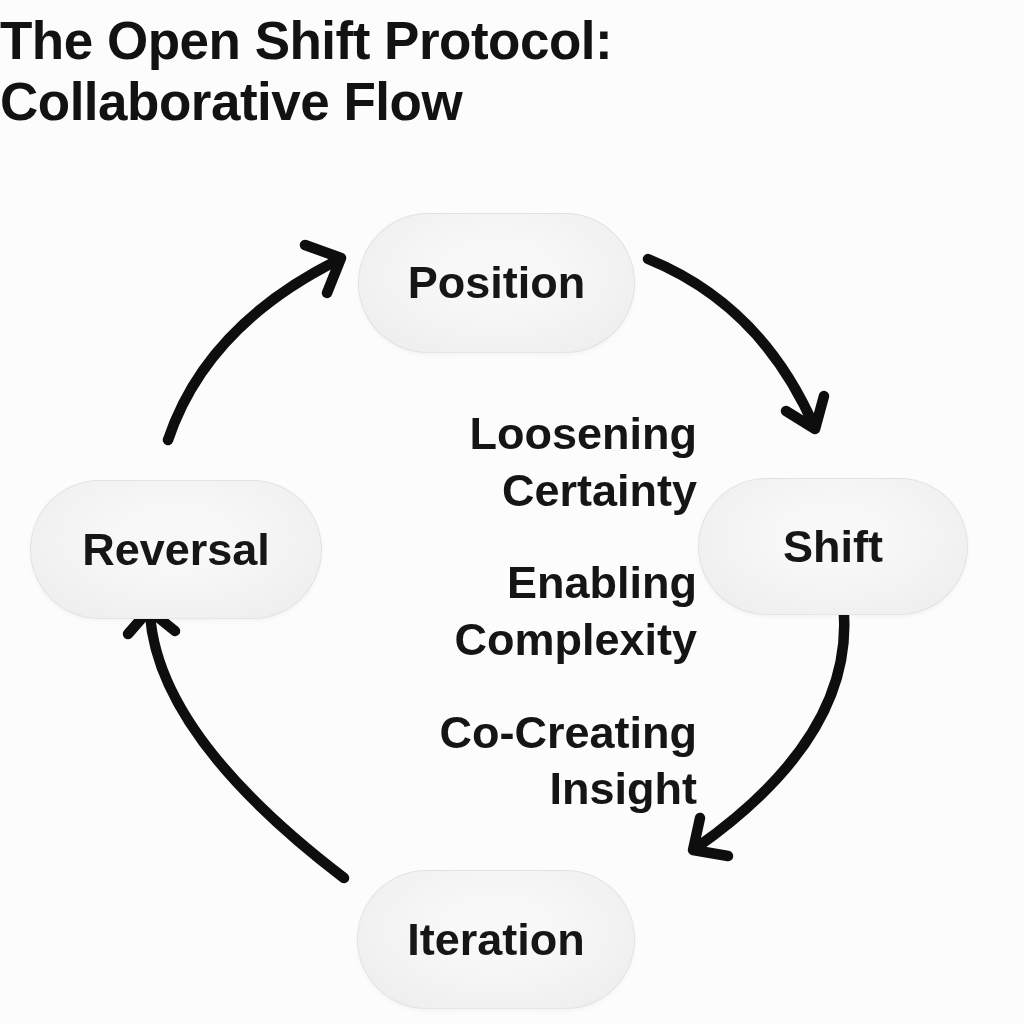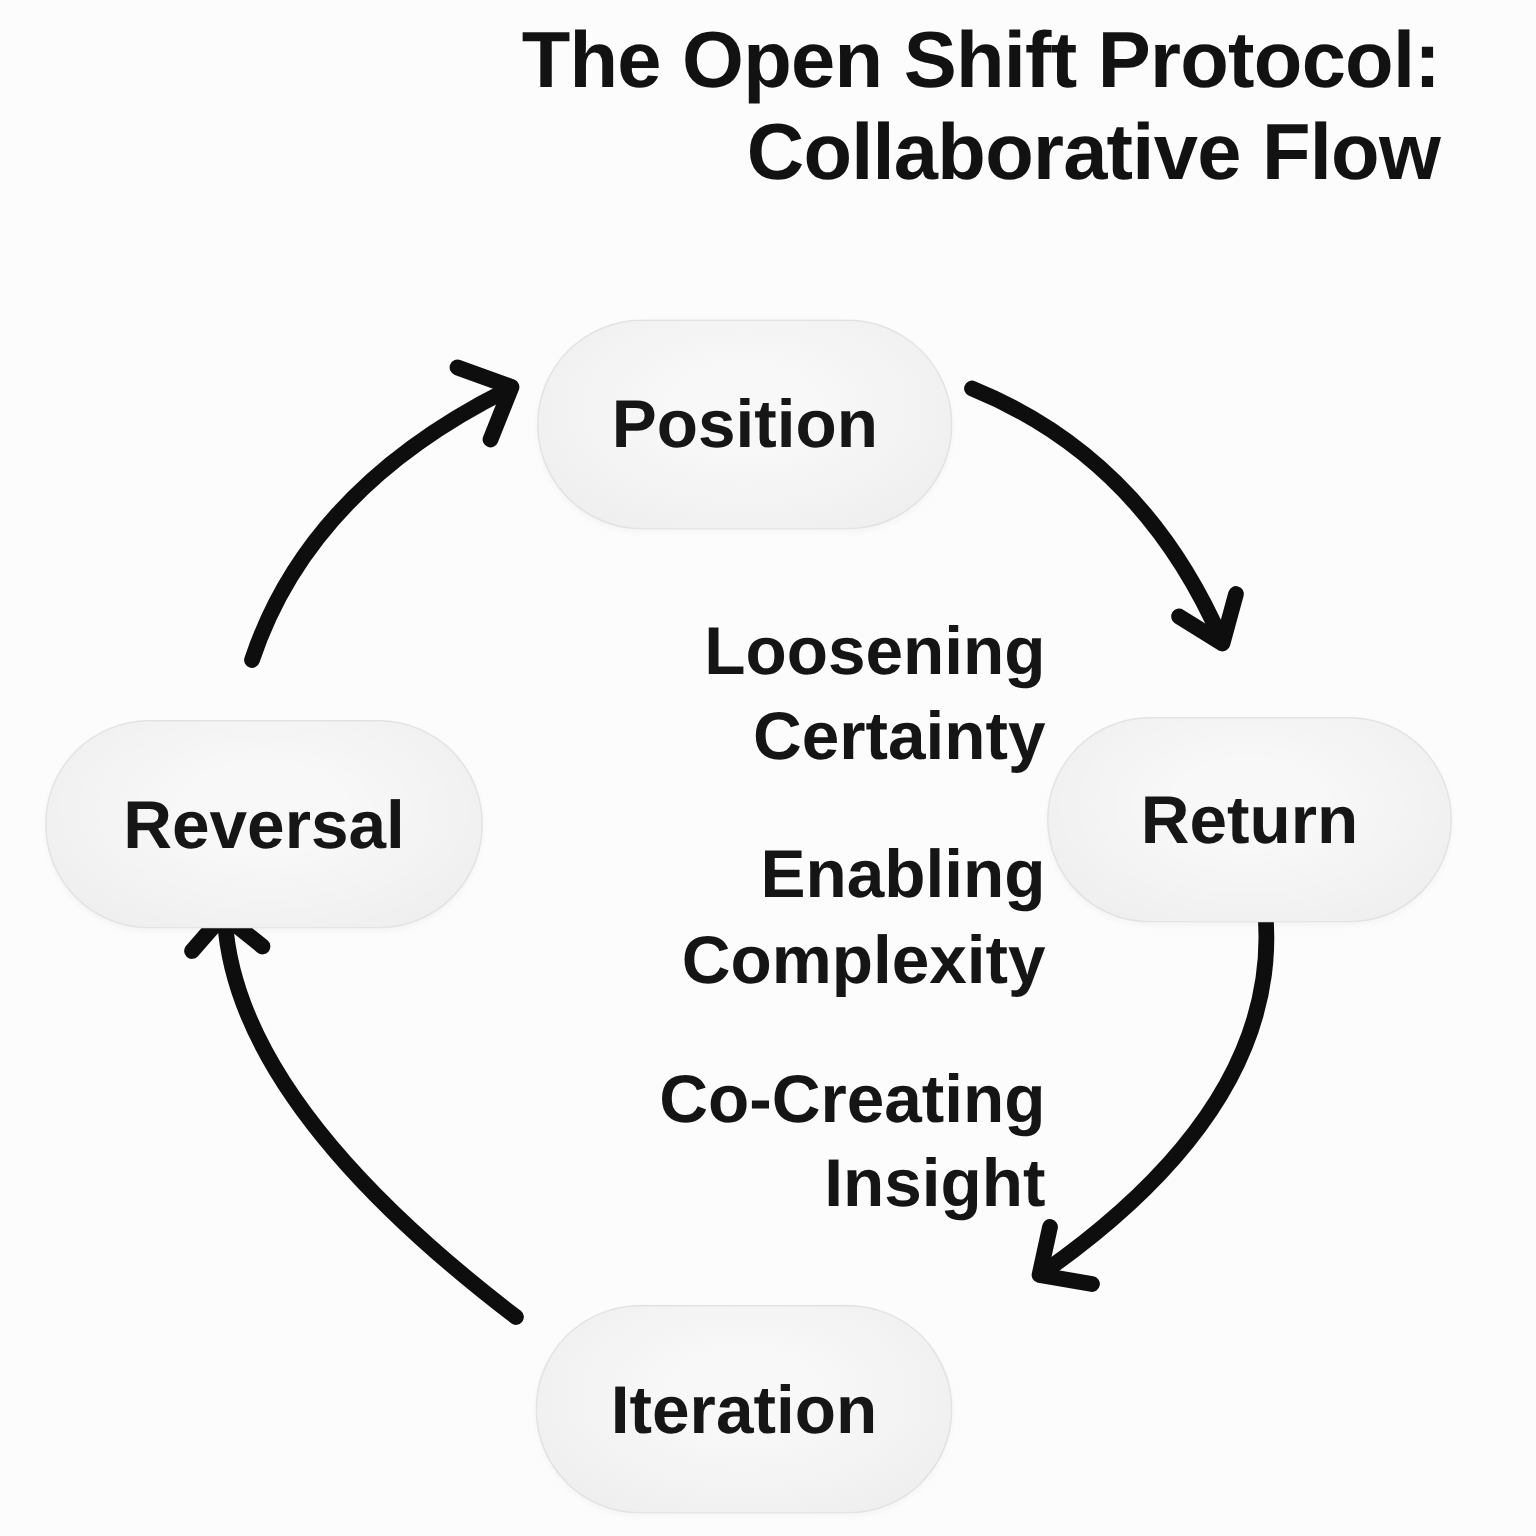--- a/index.html
+++ b/index.html
@@ -14,21 +14,21 @@
     font-family: "Liberation Sans", sans-serif;
     overflow: hidden;
     color: #141414;
   }
 
   .title {
     position: absolute;
     top: 10px;
     left: 0;
     width: 960px;
-    text-align: right;
+    text-align: left;
     font-size: 53px;
     font-weight: 700;
     letter-spacing: -0.5px;
     line-height: 1.16;
     color: #121212;
   }
 
   .arrow-layer {
     position: absolute;
     top: 0;
@@ -110,21 +110,21 @@
   <g>
     <path d="M 344 878 Q 158 736 150 614"></path>
     <polyline points="128,634 149,610 175,631"></polyline>
   </g>
 </svg>
 
 <div class="node node-position">
   <span>Position</span>
 </div>
 <div class="node node-return">
-  <span>Return</span>
+  <span>Shift</span>
 </div>
 <div class="node node-iteration">
   <span>Iteration</span>
 </div>
 <div class="node node-reversal">
   <span>Reversal</span>
 </div>
 
 <div class="center-text">
   <p class="phrase">

